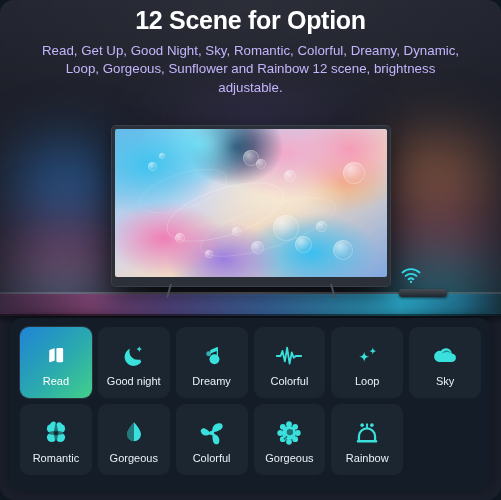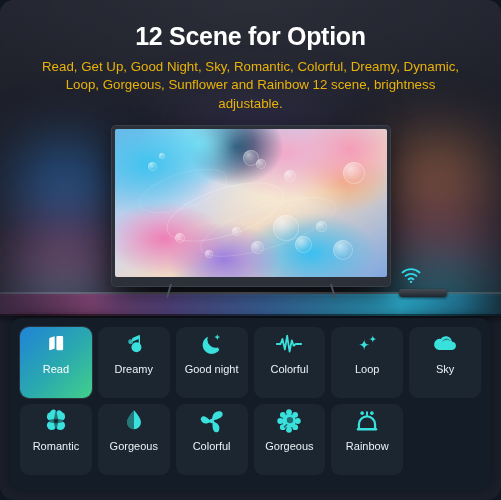--- a/index.html
+++ b/index.html
@@ -28,23 +28,23 @@
   .spill-r1{right:-16px;top:110px;width:160px;height:130px;border-radius:50%;
         background:radial-gradient(closest-side,rgba(255,150,90,.55),rgba(255,150,90,0));}
   .spill-r2{right:-20px;top:185px;width:160px;height:110px;border-radius:50%;
         background:radial-gradient(closest-side,rgba(240,120,160,.42),rgba(240,120,160,0));}
   .spill-r3{right:-24px;top:245px;width:175px;height:95px;border-radius:50%;
         background:radial-gradient(closest-side,rgba(40,210,235,.55),rgba(40,210,235,0));}
   .spill-top{left:120px;top:86px;width:270px;height:70px;border-radius:50%;
         background:radial-gradient(closest-side,rgba(160,120,255,.20),rgba(160,120,255,0));}
 
   
-  .head{position:absolute;left:0;top:16px;width:501px;z-index:6;text-align:center;padding-top:7px;}
+  .head{position:absolute;left:0;top:0;width:501px;z-index:6;text-align:center;padding-top:7px;}
   .title{color:#fff;font-size:25px;font-weight:bold;letter-spacing:-.3px;line-height:1.1;margin:0;}
-  .subtitle{color:#eab308;font-size:13.3px;line-height:1.42;margin:7px auto 0;width:420px;}
+  .subtitle{color:#c4b5fd;font-size:13.3px;line-height:1.42;margin:7px auto 0;width:420px;}
 
   
   .tv{position:absolute;left:112px;top:126px;width:278px;height:160px;z-index:4;
       border-radius:4px;background:#2c3038;padding:3px 3px 9px 3px;box-sizing:border-box;
       box-shadow:0 0 0 1px #3a3f49, 0 10px 26px rgba(0,0,0,.55);}
   .screen{position:relative;width:100%;height:100%;border-radius:2px;overflow:hidden;
       background:
         radial-gradient(46% 60% at 12% 24%, #3fc4ef 0%, rgba(63,196,239,0) 58%),
         radial-gradient(34% 46% at 30% 10%, #7fe3f5 0%, rgba(127,227,245,0) 62%),
         radial-gradient(30% 44% at 44% 12%, #10264a 0%, rgba(16,38,74,0) 60%),
@@ -82,21 +82,21 @@
       box-shadow:0 1px 3px rgba(0,0,0,.6);}
   .wifi{position:absolute;left:400px;top:266px;width:22px;height:18px;z-index:5;}
 
   
   .panel{position:absolute;left:10px;top:318px;width:481px;height:172px;z-index:7;
       border-radius:12px;background:#141d27;box-sizing:border-box;padding:9px 10px;
       box-shadow:0 -2px 14px rgba(0,0,0,.45);}
   .grid{display:grid;grid-template-columns:repeat(6,1fr);grid-template-rows:repeat(2,71px);
         gap:6px;height:100%;}
   .cell{position:relative;border-radius:9px;background:#1b2631;display:flex;
-        flex-direction:column;align-items:center;justify-content:flex-start;gap:3px;
+        flex-direction:column;align-items:center;justify-content:center;gap:3px;
         box-sizing:border-box;padding-top:2px;}
   .cell.active{background:linear-gradient(135deg,#1f84d6 0%,#2aa8b0 52%,#41d08a 100%);
         box-shadow:0 0 0 1px rgba(255,255,255,.10);}
   .ico{width:30px;height:30px;display:block;color:#3ae0dc;}
   .cell.active .ico{color:#ffffff;}
   .cap{color:#eaf1f6;font-size:11px;line-height:1;margin-top:2px;}
   .cell.active .cap{color:#ffffff;}
 </style>
 </head>
 <body>
@@ -169,36 +169,36 @@
             <rect x="16.4" y="7.4" width="7.2" height="15.2" rx="1.2"></rect>
           </svg>
         </span>
         <span class="cap">Read</span>
       </div>
 
 
       <div class="cell">
         <span class="ico">
           <svg viewBox="0 0 32 32" width="30" height="30" fill="currentColor">
+            <path d="M22.6 19.6a8.8 8.8 0 0 1-10.9-11.4A9.6 9.6 0 1 0 23.8 22a9.4 9.4 0 0 1-1.2-2.4z"></path>
+            <path d="M21.6 5.6l.85 2.2 2.2.85-2.2.85-.85 2.2-.85-2.2-2.2-.85 2.2-.85z"></path>
+          </svg>
+        </span>
+        <span class="cap">Good night</span>
+      </div>
+
+      <div class="cell">
+        <span class="ico">
+          <svg viewBox="0 0 32 32" width="30" height="30" fill="currentColor">
             <circle cx="18.6" cy="19.4" r="5.3"></circle>
             <path d="M22.4 16V7.6c0-.8-.7-1.3-1.4-1l-6.2 2.6c-.5.2-.8.6-.8 1.1v3.2l7-2.9V16z"></path>
             <circle cx="12.4" cy="13.6" r="2.6" opacity=".75"></circle>
           </svg>
         </span>
         <span class="cap">Dreamy</span>
-      </div>
-
-      <div class="cell">
-        <span class="ico">
-          <svg viewBox="0 0 32 32" width="30" height="30" fill="currentColor">
-            <path d="M22.6 19.6a8.8 8.8 0 0 1-10.9-11.4A9.6 9.6 0 1 0 23.8 22a9.4 9.4 0 0 1-1.2-2.4z"></path>
-            <path d="M21.6 5.6l.85 2.2 2.2.85-2.2.85-.85 2.2-.85-2.2-2.2-.85 2.2-.85z"></path>
-          </svg>
-        </span>
-        <span class="cap">Good night</span>
       </div>
 
       <div class="cell">
         <span class="ico">
           <svg viewBox="0 0 32 32" width="30" height="30" fill="none" stroke="currentColor" stroke-width="1.9" stroke-linecap="round" stroke-linejoin="round">
             <path d="M3 16h4l2-5.4 2.6 11.2 2.4-14.6 2.6 17 2.4-12 2 5.6 2.2-1.8H29"></path>
           </svg>
         </span>
         <span class="cap">Colorful</span>
       </div>

